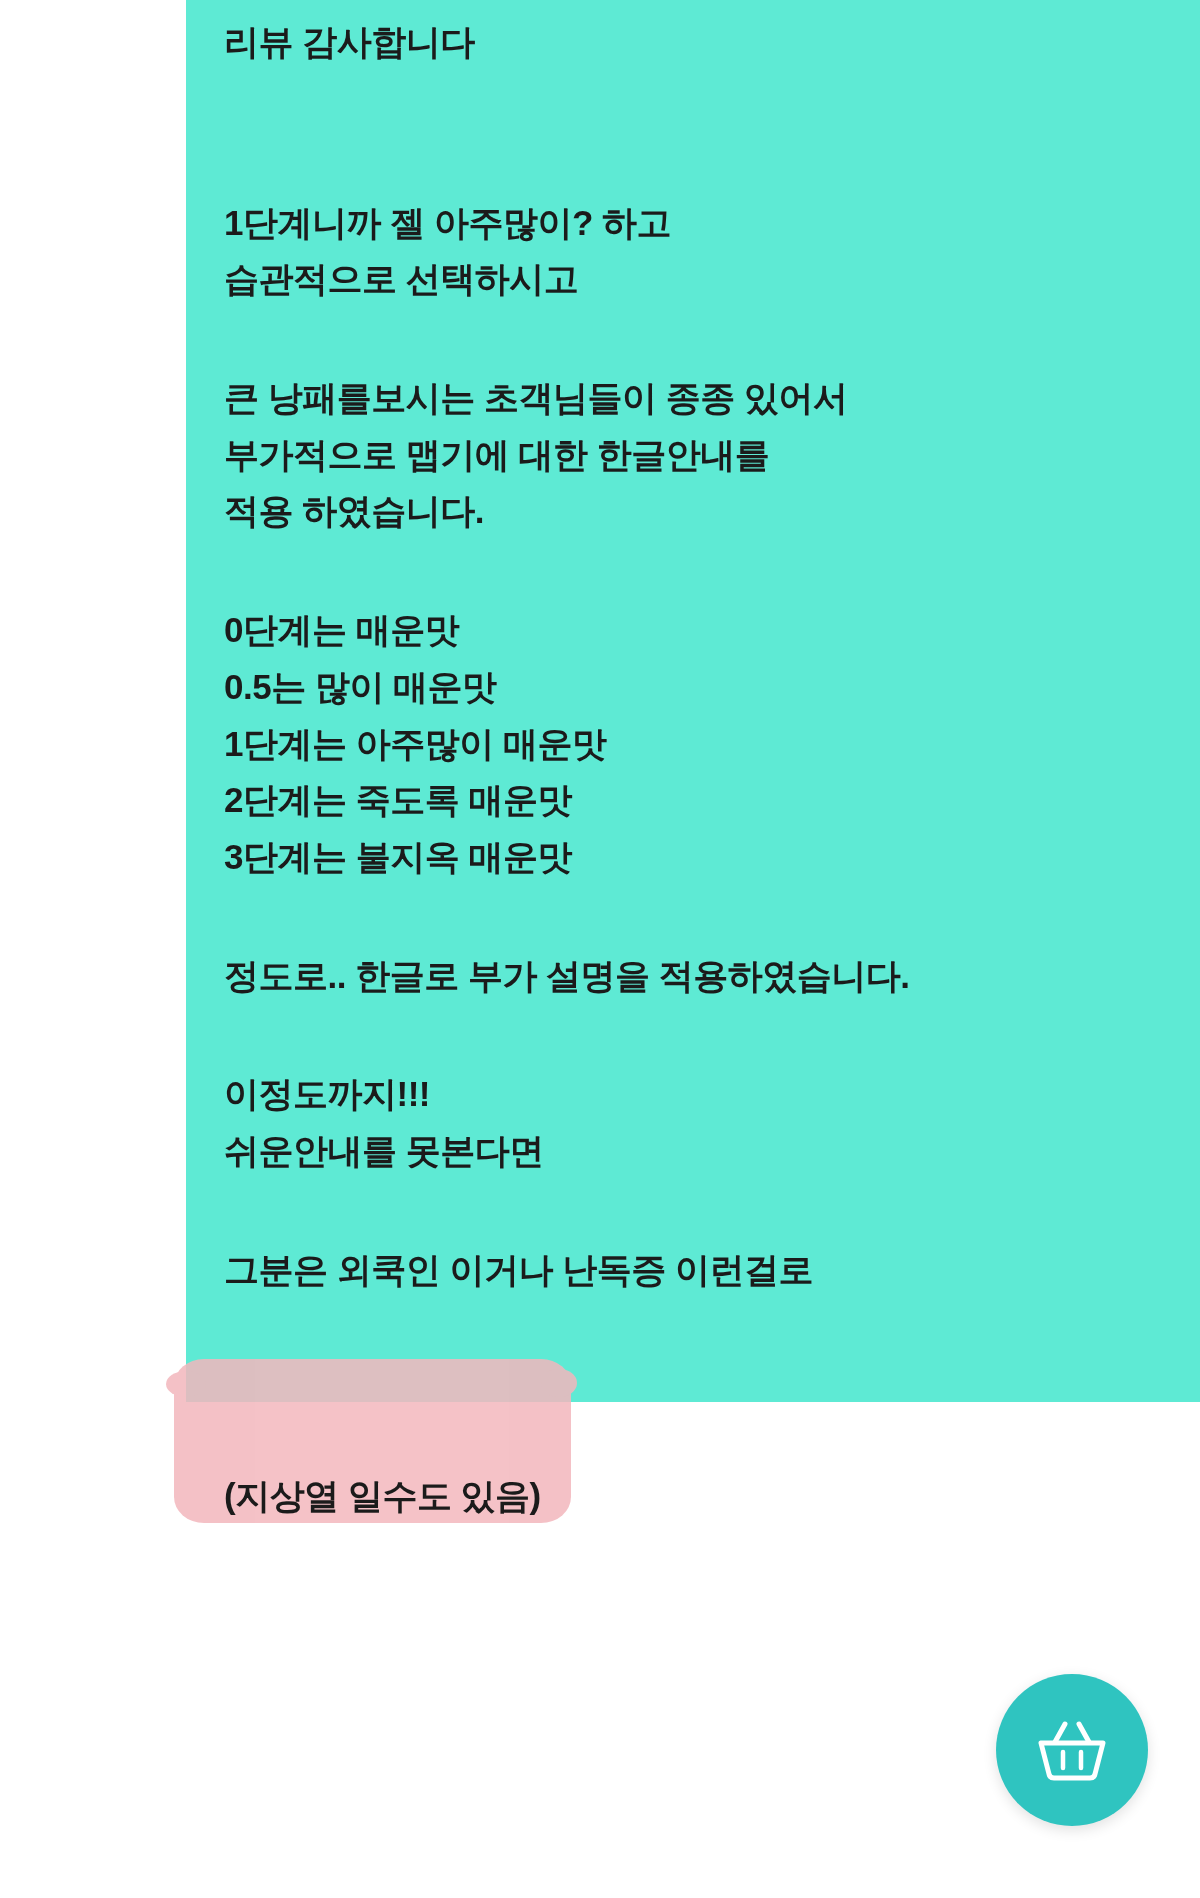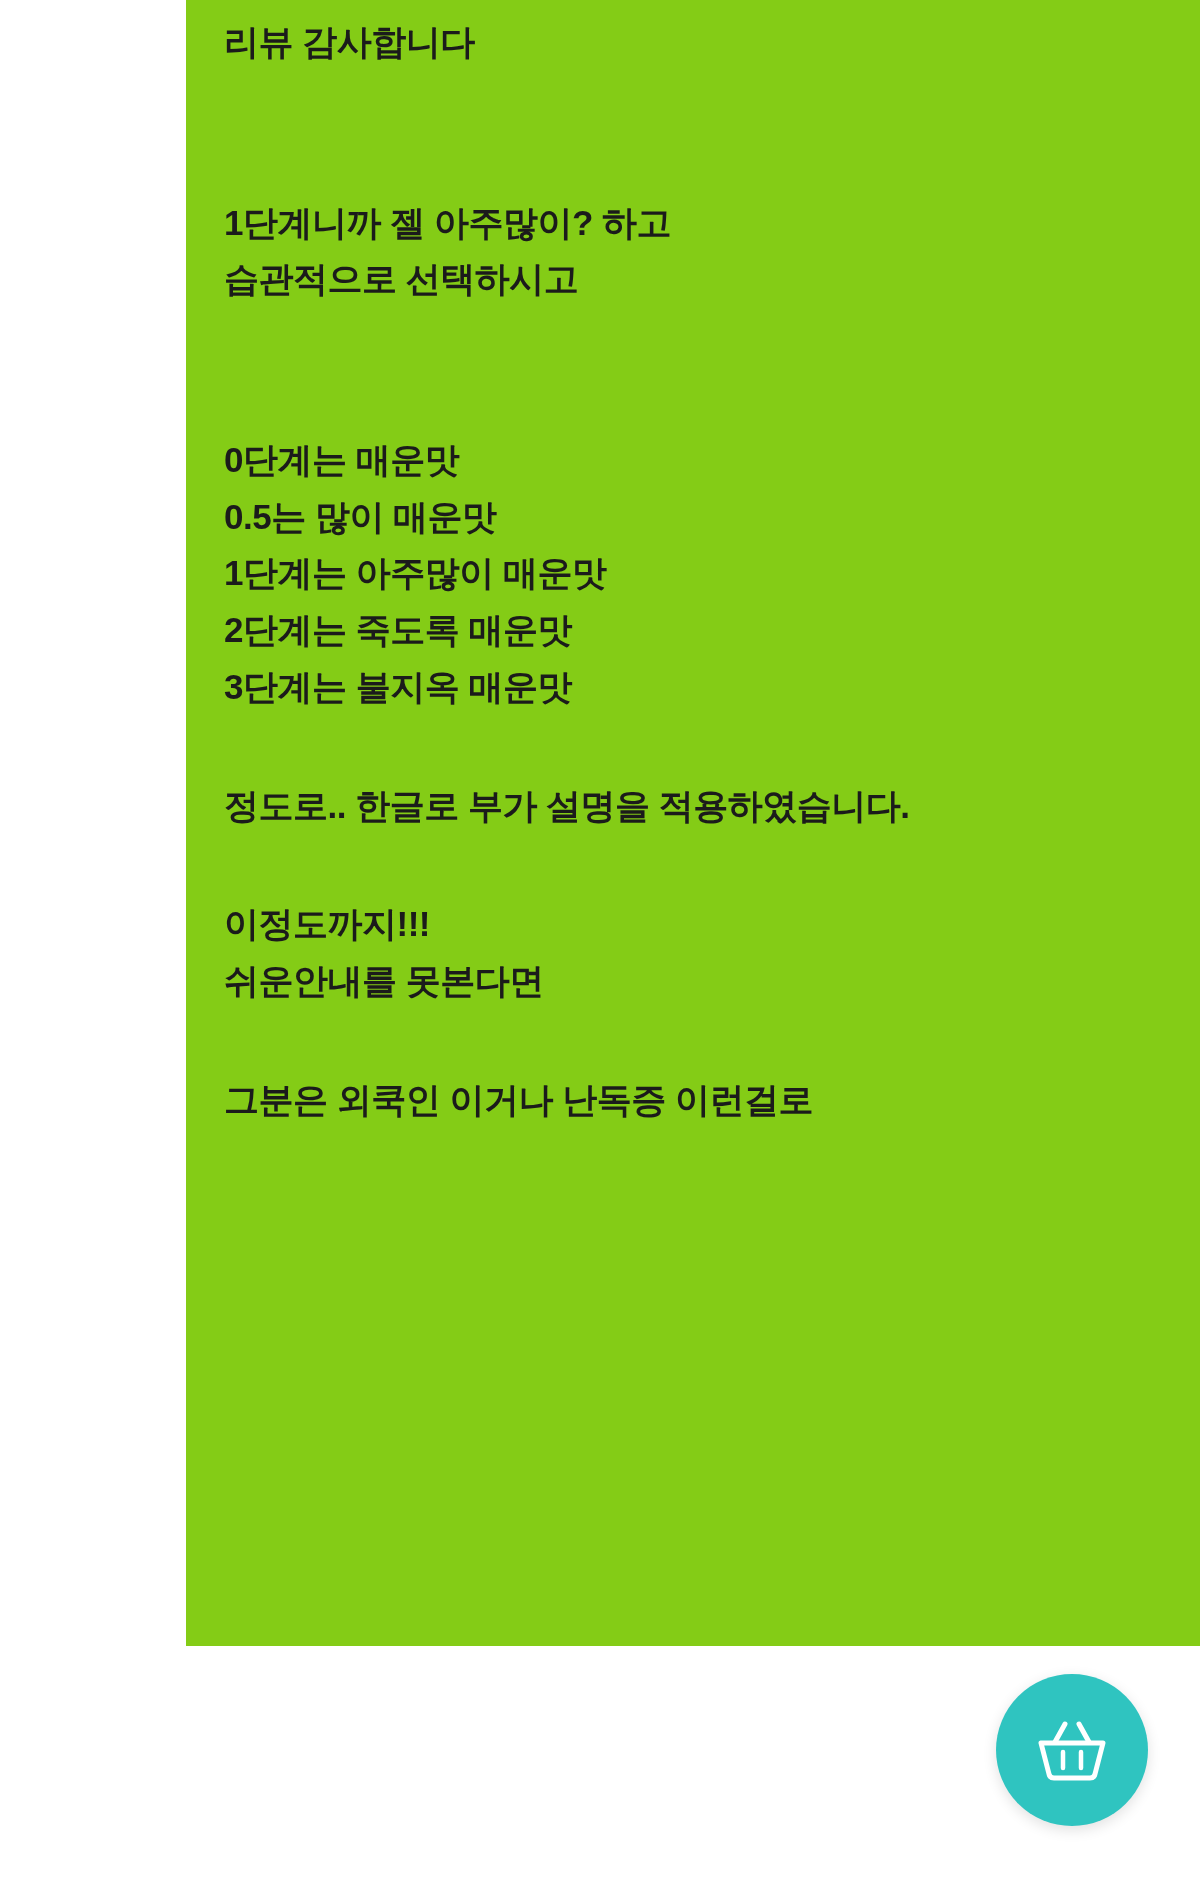--- a/index.html
+++ b/index.html
@@ -19,22 +19,22 @@
     background: #ffffff;
     overflow: hidden;
   }
 
   
   .reply-card {
     position: absolute;
     left: 186px;
     top: 0;
     width: 1014px;
-    height: 1646px;
-    background: #84cc16;
+    height: 1402px;
+    background: #5eead4;
     border-radius: 0 0 0 0;
     padding: 8px;
   }
 
   .reply-body {
     position: absolute;
     left: 38px;
     top: 0px;
     width: 900px;
   }
@@ -123,38 +123,47 @@
       <div style="height:14px"></div>
       <p class="para">리뷰 감사합니다</p>
 
       <div class="gap-lg"></div>
 
       <div class="gap-lg"></div>
       <p class="para">1단계니까 젤 아주많이? 하고
 습관적으로 선택하시고</p>
 
       <div class="gap-lg"></div>
+      <p class="para">큰 낭패를보시는 초객님들이 종종 있어서
+부가적으로 맵기에 대한 한글안내를
+적용 하였습니다.</p>
 
       <div class="gap-lg"></div>
       <p class="para">0단계는 매운맛
 0.5는 많이 매운맛
 1단계는 아주많이 매운맛
 2단계는 죽도록 매운맛
 3단계는 불지옥 매운맛</p>
 
       <div class="gap-lg"></div>
       <p class="para">정도로.. 한글로 부가 설명을 적용하였습니다.</p>
 
       <div class="gap-lg"></div>
       <p class="para">이정도까지!!!
 쉬운안내를 못본다면</p>
 
       <div class="gap-lg"></div>
       <p class="para">그분은 외쿡인 이거나 난독증 이런걸로</p>
 
+      <p class="para">
+        <span class="highlight-wrap">
+          <span class="marker"></span>
+          <span class="hl-text">(지상열 일수도 있음)</span>
+        </span>
+      </p>
 
       <div class="gap-lg"></div>
 
     </div>
   </div>
 
   <button class="fab-cart" aria-label="cart">
     <span>
       <svg width="74" height="64" viewBox="0 0 74 64" fill="none" xmlns="http://www.w3.org/2000/svg">
         <path d="M20 24 L30 6" stroke="#ffffff" stroke-width="5" stroke-linecap="round"></path>

